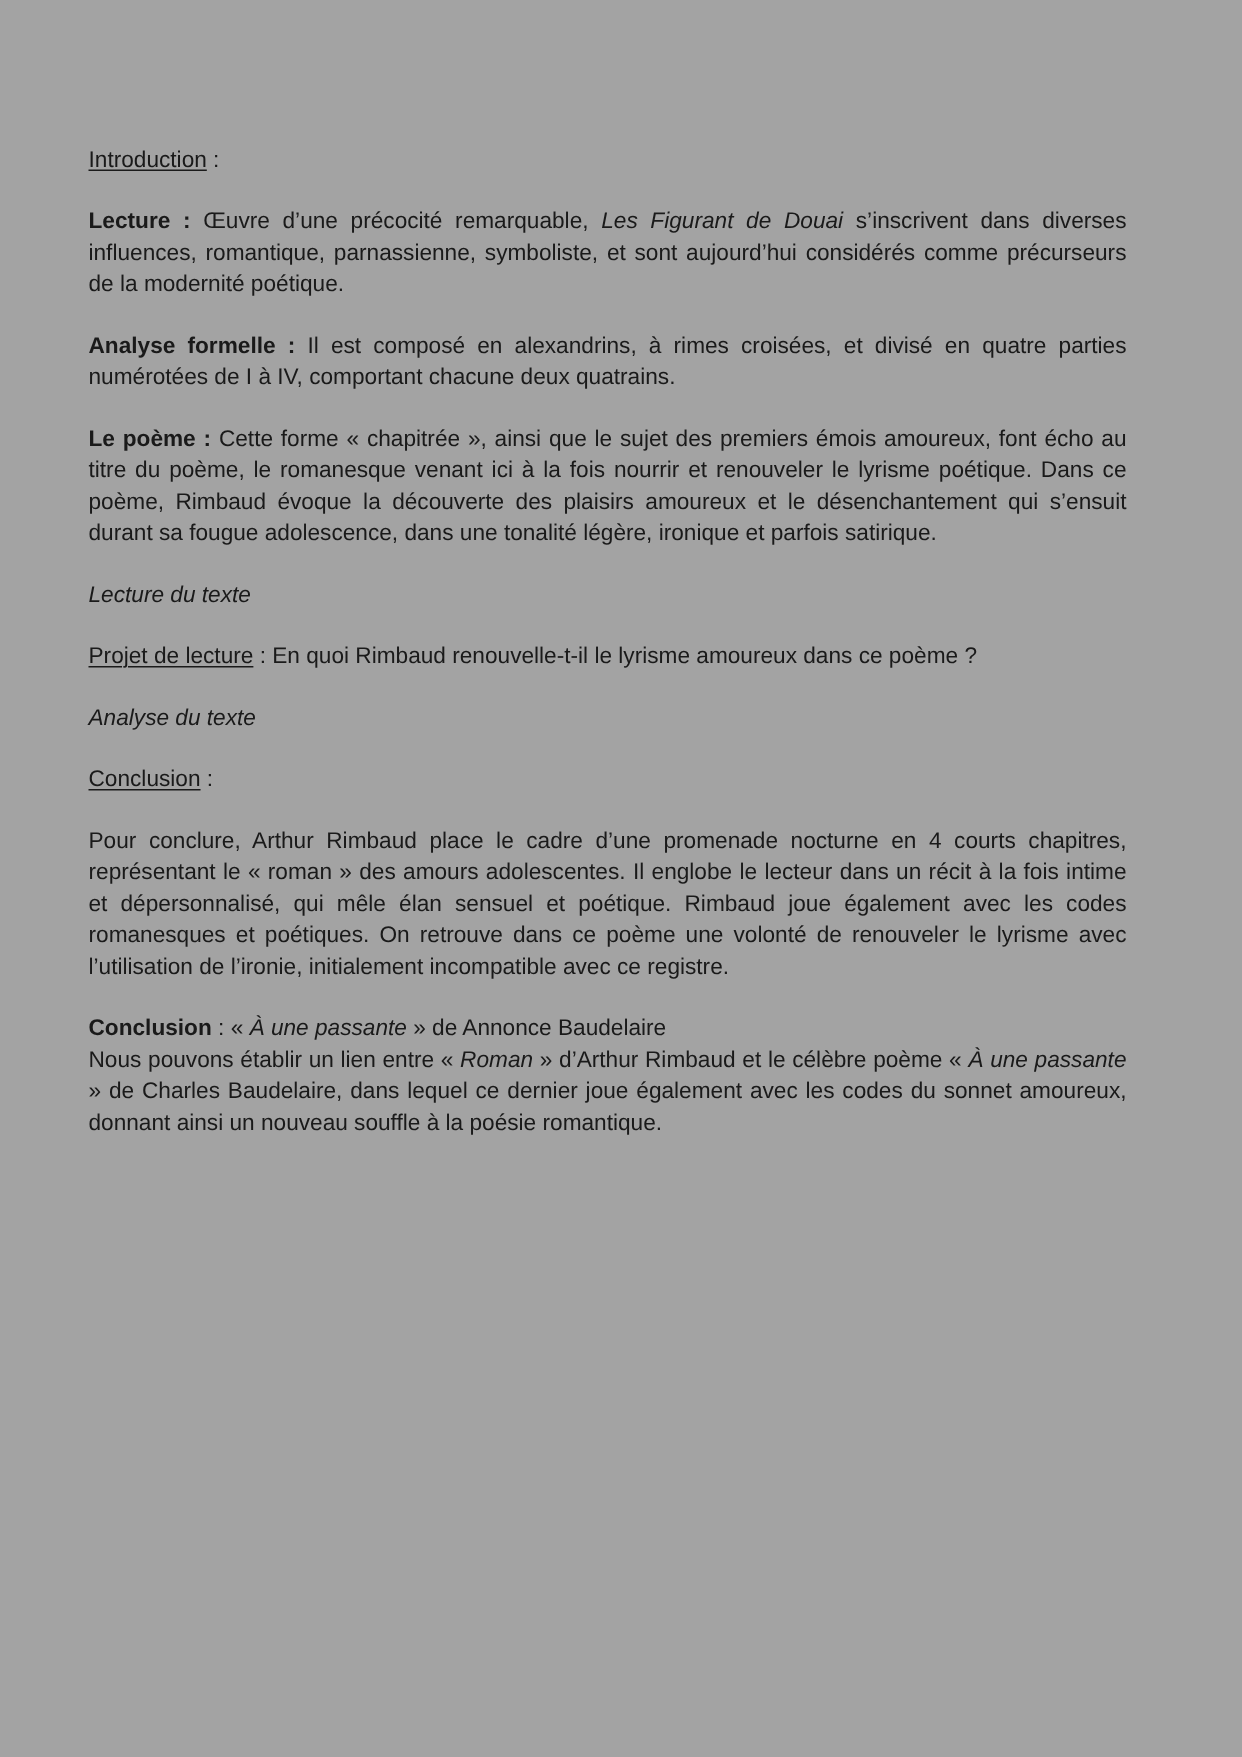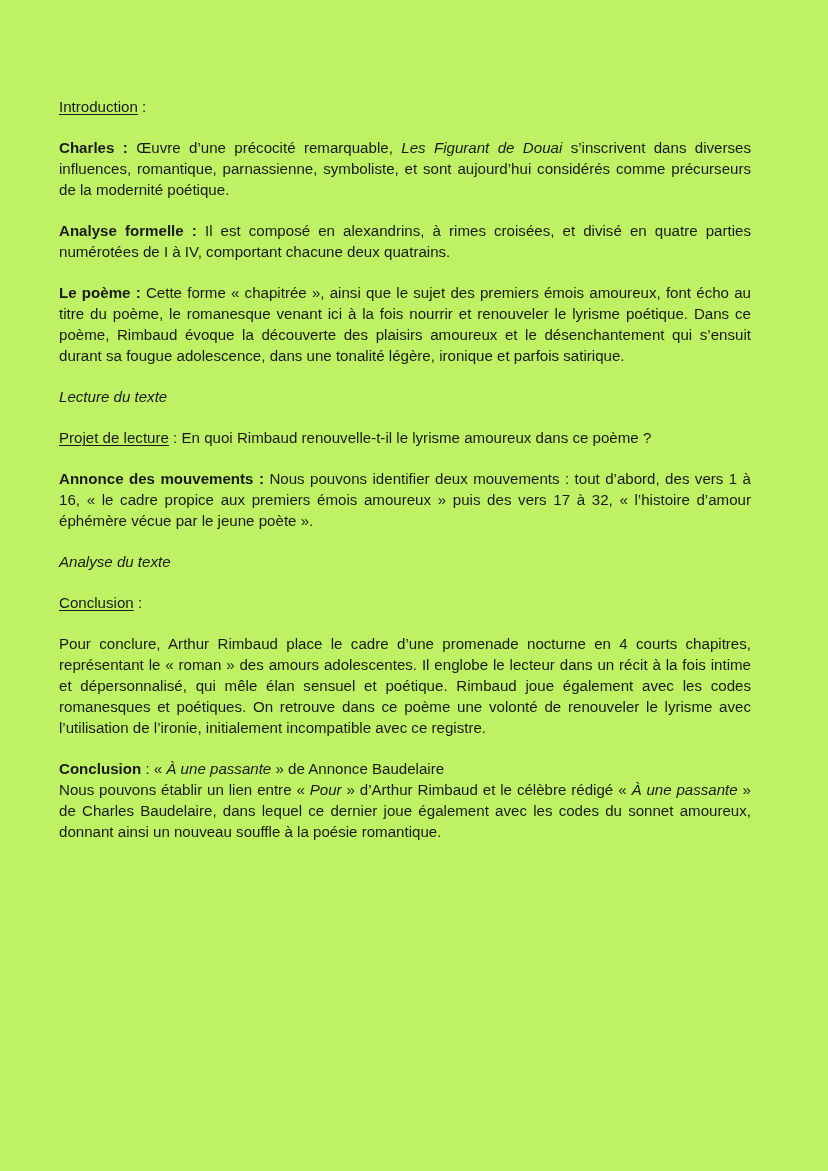--- a/index.html
+++ b/index.html
@@ -16,21 +16,21 @@
     font-family: "Liberation Sans", sans-serif;
     color: #1a1a1a;
     -webkit-font-smoothing: antialiased;
   }
   .page {
     position: absolute;
     left: 0;
     top: 0;
     width: 828px;
     height: 1171px;
-    background: #bef264;
+    background: #a3a3a3;
   }
   .doc-body {
     position: absolute;
     left: 59px;
     top: 96px;
     width: 692px;
   }
   .para {
     margin: 0 0 20px 0;
     font-size: 15.1px;
@@ -69,37 +69,36 @@
   }
 </style>
 </head>
 <body>
 
 <div class="page">
   <div class="doc-body">
 
     <p class="para heading-und"><span class="underline">Introduction</span><span> :</span></p>
 
-    <p class="para"><span class="lead">Charles :</span><span> Œuvre d’une précocité remarquable, </span><span class="ital">Les Figurant de Douai</span><span> s’inscrivent dans diverses influences, romantique, parnassienne, symboliste, et sont aujourd’hui considérés comme précurseurs de la modernité poétique.</span></p>
+    <p class="para"><span class="lead">Lecture :</span><span> Œuvre d’une précocité remarquable, </span><span class="ital">Les Figurant de Douai</span><span> s’inscrivent dans diverses influences, romantique, parnassienne, symboliste, et sont aujourd’hui considérés comme précurseurs de la modernité poétique.</span></p>
 
 
     <p class="para"><span class="lead">Analyse formelle :</span><span> Il est composé en alexandrins, à rimes croisées, et divisé en quatre parties numérotées de I à IV, comportant chacune deux quatrains.</span></p>
 
     <p class="para"><span class="lead">Le poème :</span><span> Cette forme « chapitrée », ainsi que le sujet des premiers émois amoureux, font écho au titre du poème, le romanesque venant ici à la fois nourrir et renouveler le lyrisme poétique. Dans ce poème, Rimbaud évoque la découverte des plaisirs amoureux et le désenchantement qui s’ensuit durant sa fougue adolescence, dans une tonalité légère, ironique et parfois satirique.</span></p>
 
     <p class="para section-italic">Lecture du texte</p>
 
     <p class="para"><span class="underline">Projet de lecture</span><span> : En quoi Rimbaud renouvelle-t-il le lyrisme amoureux dans ce poème ?</span></p>
 
-    <p class="para"><span class="lead">Annonce des mouvements :</span><span> Nous pouvons identifier deux mouvements : tout d’abord, des vers 1 à 16, « le cadre propice aux premiers émois amoureux » puis des vers 17 à 32, « l’histoire d’amour éphémère vécue par le jeune poète ».</span></p>
 
     <p class="para section-italic">Analyse du texte</p>
 
     <p class="para heading-und"><span class="underline">Conclusion</span><span> :</span></p>
 
     <p class="para">Pour conclure, Arthur Rimbaud place le cadre d’une promenade nocturne en 4 courts chapitres, représentant le « roman » des amours adolescentes. Il englobe le lecteur dans un récit à la fois intime et dépersonnalisé, qui mêle élan sensuel et poétique. Rimbaud joue également avec les codes romanesques et poétiques. On retrouve dans ce poème une volonté de renouveler le lyrisme avec l’utilisation de l’ironie, initialement incompatible avec ce registre.</p>
 
     <p class="para tight heading-line"><span class="lead">Conclusion</span><span> : « </span><span class="ital">À une passante</span><span> » de Annonce Baudelaire</span></p>
 
-    <p class="para"><span>Nous pouvons établir un lien entre « </span><span class="ital">Pour</span><span> » d’Arthur Rimbaud et le célèbre rédigé « </span><span class="ital">À une passante</span><span> » de Charles Baudelaire, dans lequel ce dernier joue également avec les codes du sonnet amoureux, donnant ainsi un nouveau souffle à la poésie romantique.</span></p>
+    <p class="para"><span>Nous pouvons établir un lien entre « </span><span class="ital">Roman</span><span> » d’Arthur Rimbaud et le célèbre poème « </span><span class="ital">À une passante</span><span> » de Charles Baudelaire, dans lequel ce dernier joue également avec les codes du sonnet amoureux, donnant ainsi un nouveau souffle à la poésie romantique.</span></p>
 
   </div>
 </div>
 
 </body></html>

